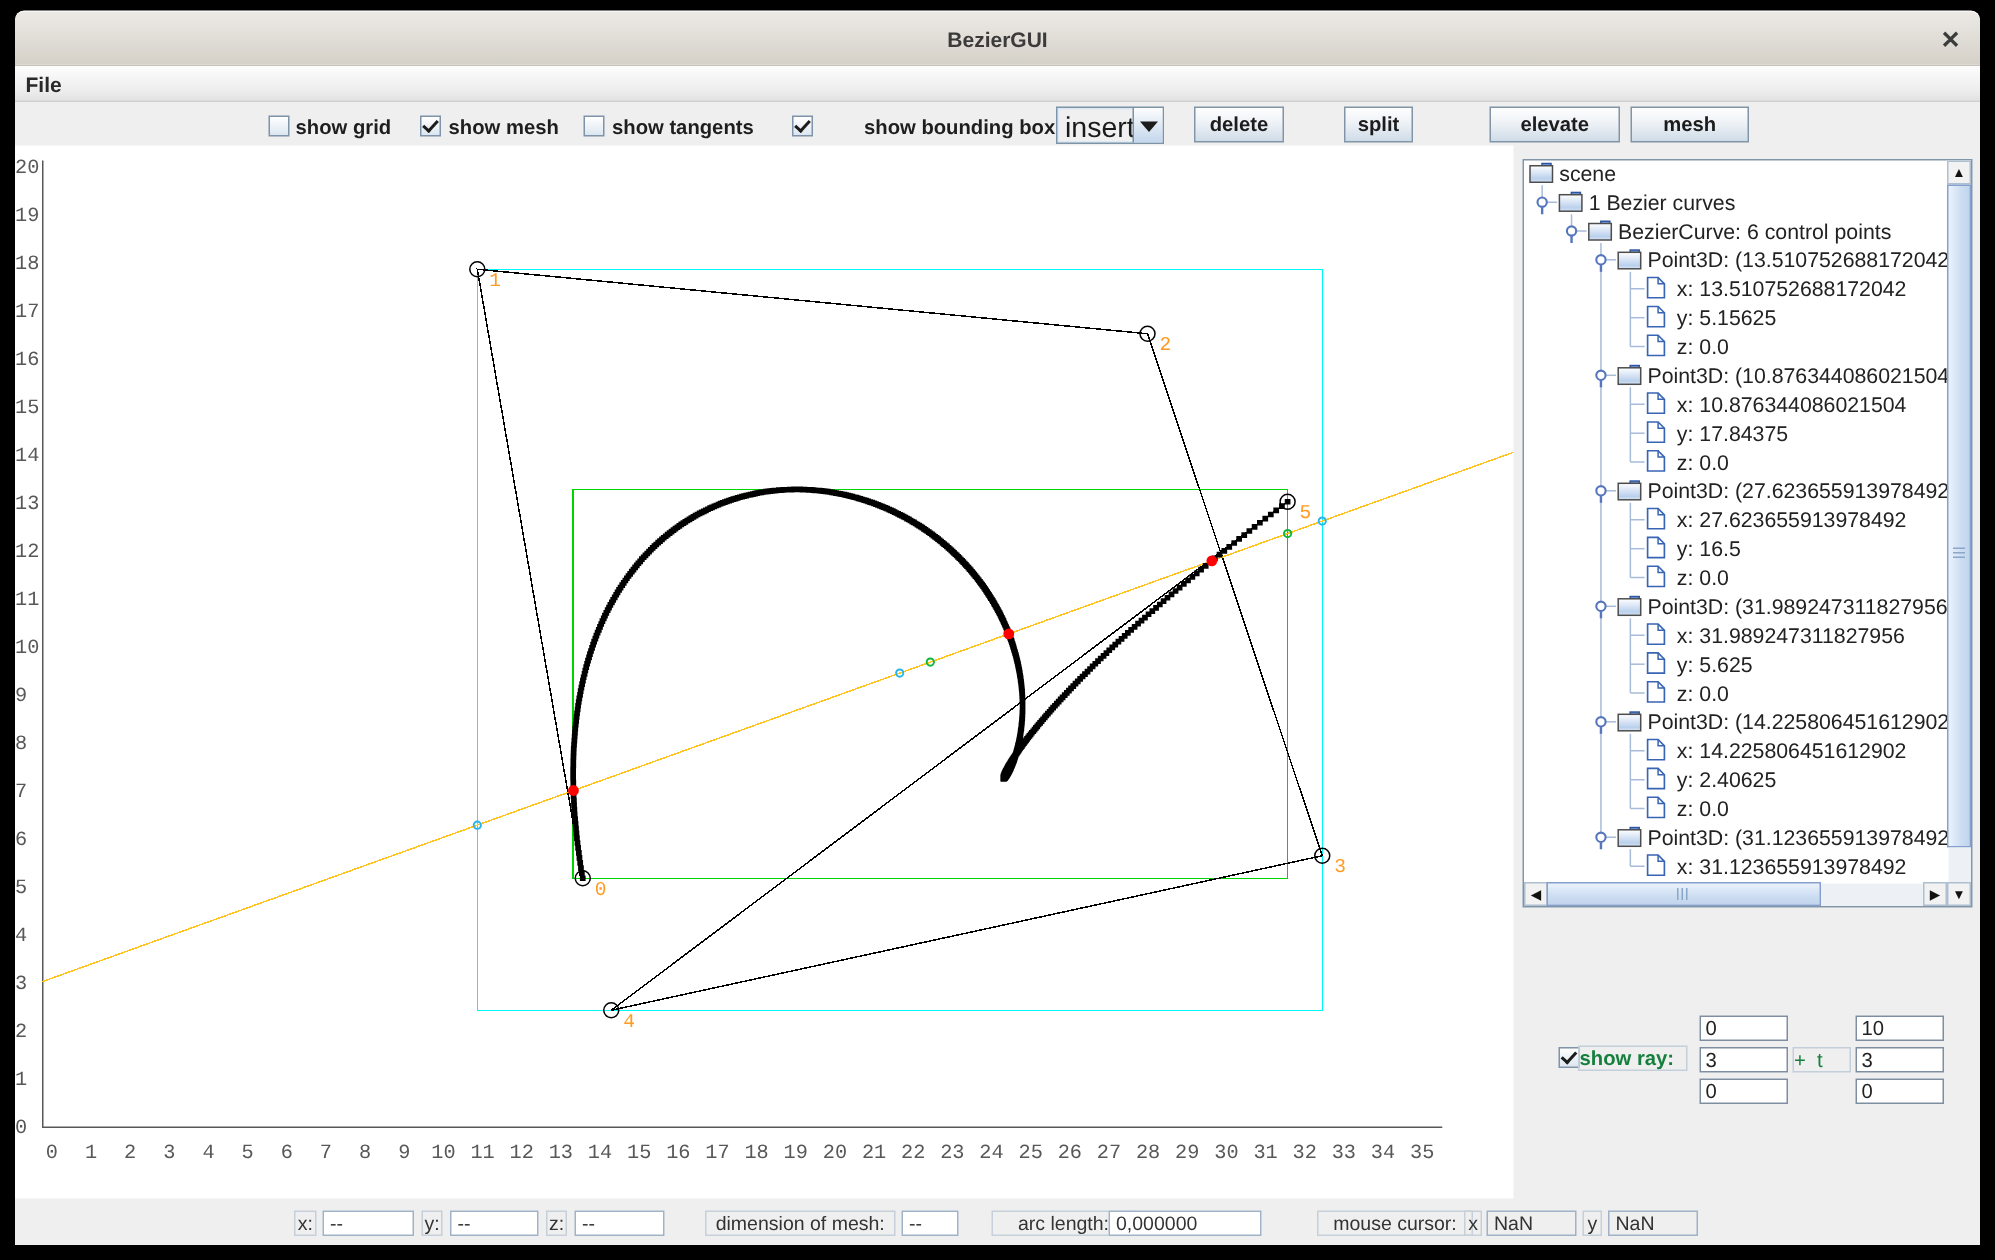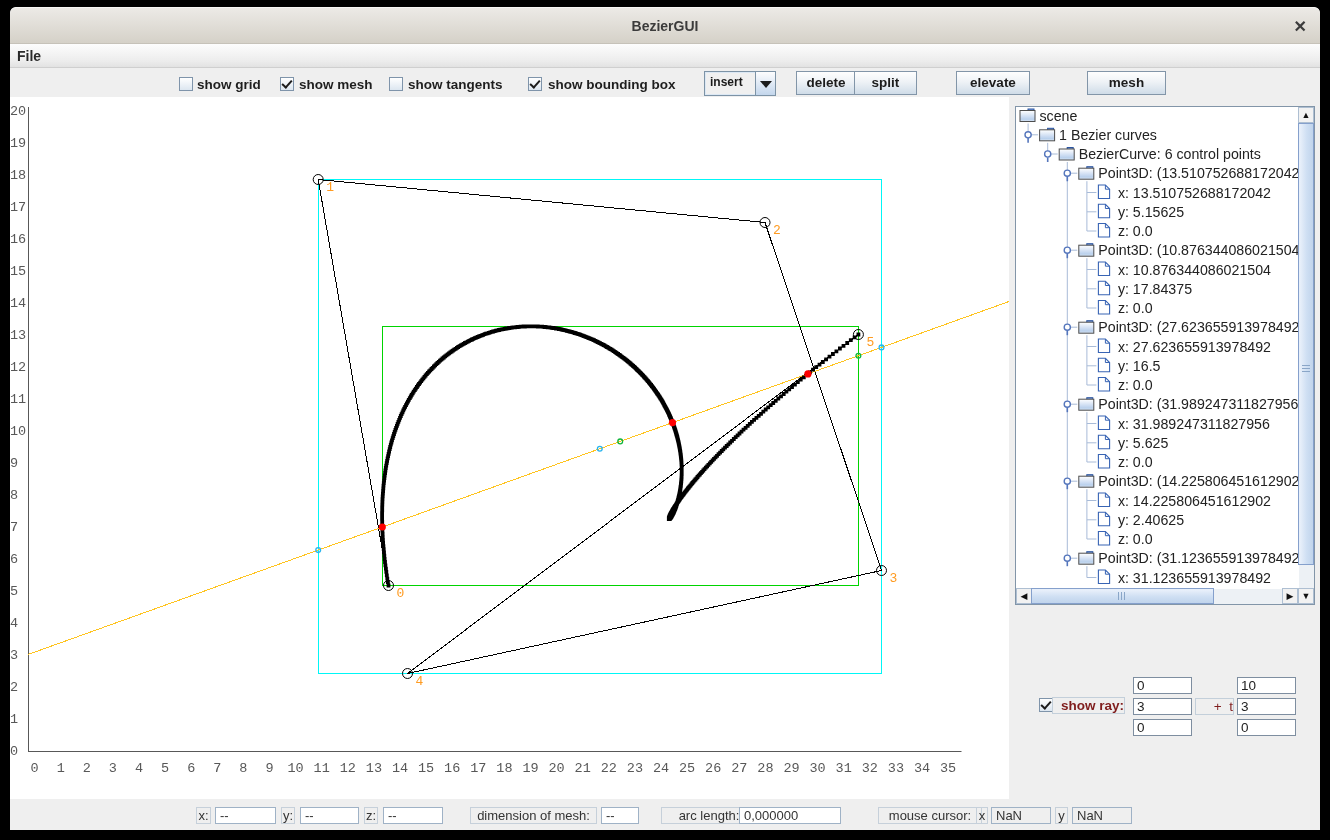--- a/index.html
+++ b/index.html
@@ -6,57 +6,57 @@
 #tb{position:absolute;left:0;top:0;width:100%;height:37px;background:linear-gradient(#eceae6,#d5d1c8);border-radius:6px 6px 0 0;border-top:1px solid #f7f6f4;border-bottom:1px solid #c6c2b9}
 #tb .t{position:absolute;left:0;right:0;top:10px;text-align:center;font-weight:bold;font-size:14px;color:#3b3b3b}
 #tb .x{position:absolute;right:13px;top:9px;font-size:16px;font-weight:bold;color:#3c3c3c}
 #mb{position:absolute;left:0;top:37px;width:100%;height:24px;background:linear-gradient(#fdfdfd,#ececec 75%,#e2e2e2);border-bottom:1px solid #cfcfcf}
 #mb .f{position:absolute;left:7px;top:4px;font-weight:bold;font-size:14px;color:#2a2a2a}
 .cb{position:absolute;width:14px;height:14px;top:70px;border:1px solid #7f94aa;background:linear-gradient(#fff,#dce6f0)}
 .cb.c::after{content:"";position:absolute;left:3px;top:0px;width:4px;height:8px;border:solid #1c1c1c;border-width:0 2.5px 2.5px 0;transform:rotate(42deg)}
 .tl{position:absolute;top:70px;font-weight:bold;font-size:13.5px;color:#1e1e1e}
 .btn{position:absolute;top:64px;height:24px;border:1px solid #8295a8;background:linear-gradient(#fefefe,#eef2f6 45%,#cfdce8);font-weight:bold;font-size:13.5px;color:#1c1c1c;text-align:center;line-height:22px}
 #combo{position:absolute;left:694px;top:64px;width:72px;height:25px;border:1px solid #7d93a6;background:#f0f0f0;box-shadow:inset 1px 1px 0 #dce8f4,inset -1px -1px 0 #dce8f4}
-#combo .tx{position:absolute;left:5px;top:3px;font-weight:bold;font-size:12px;color:#1a1a1a}
+#combo .tx{position:absolute;left:5px;top:3px;font-weight:normal;font-size:19px;color:#1a1a1a}
 #combo .ar{position:absolute;right:0;top:0;width:20px;height:23px;border-left:1px solid #7d93a6;background:linear-gradient(#fdfdfe,#c3d6ec)}
 #combo .ar::after{content:"";position:absolute;left:4px;top:9px;border:6px solid transparent;border-top:7px solid #1c1c1c}
 #canvas{position:absolute;left:0;top:90px;background:#fff}
 #tree{position:absolute;left:1005px;top:99px;width:300px;height:499px;border:1px solid #8295a8;background:#fff}
 .sbv{position:absolute;background:linear-gradient(90deg,#e7effa 10%,#cfdff3 55%,#c0d4ec);border:1px solid #85a0cc}
 .sbh{position:absolute;background:linear-gradient(#e7effa 10%,#cfdff3 55%,#c0d4ec);border:1px solid #85a0cc}
 .sbb{position:absolute;width:16px;height:16px;border:1px solid #aebfd2;background:#f2f2f2;font-size:9px;color:#111;text-align:center;line-height:15px}
 .sl{position:absolute;top:800px;height:17px;border:1px solid #c6d0da;font-size:13px;color:#333;text-align:center;line-height:16px}
 .sf{position:absolute;top:800px;height:17px;border:1px solid #9fb2c6;background:#fff;font-size:13px;color:#333;padding-left:4px;line-height:16px}
 .rf{position:absolute;width:59px;height:17px;border:1px solid #7e8ea0;background:#fff;font-size:13.5px;color:#222;padding-left:3px;line-height:15px}
 .sg{background:#efefef !important}
-.rl{position:absolute;border:1px solid #c3cfda;font-size:13.5px;color:#7f1d1d;text-align:right}
+.rl{position:absolute;border:1px solid #c3cfda;font-size:13.5px;color:#15803d;text-align:left}
 </style></head><body>
 <div id="win">
  <div id="mb">
       <div class="f">File</div>
     </div>
  <div id="tb">
       <div class="t">BezierGUI</div>
       <div class="x">✕</div>
     </div>
  <div class="cb" style="left:169px"></div>
     <div class="tl" style="left:187px">show grid</div>
  <div class="cb c" style="left:270px"></div>
     <div class="tl" style="left:289px">show mesh</div>
  <div class="cb" style="left:379px"></div>
     <div class="tl" style="left:398px">show tangents</div>
  <div class="cb c" style="left:518px"></div>
-    <div class="tl" style="left:538px">show bounding box</div>
+    <div class="tl" style="left:566px">show bounding box</div>
  <div id="combo">
       <span class="tx">insert</span>
       <span class="ar"></span>
     </div>
  <div class="btn" style="left:786px;width:60px">delete</div>
- <div class="btn" style="left:844px;width:63px">split</div>
- <div class="btn" style="left:946px;width:74px">elevate</div>
+ <div class="btn" style="left:886px;width:46px">split</div>
+ <div class="btn" style="left:983px;width:87px">elevate</div>
  <div class="btn" style="left:1077px;width:79px">mesh</div>
  <svg id="canvas" width="999" height="702" viewBox="0 0 999 702">
 <line x1="18.5" y1="10" x2="18.5" y2="654.5" stroke="#585858"></line>
 <line x1="18" y1="654.5" x2="951.5" y2="654.5" stroke="#585858"></line>
 <g font-family="Liberation Mono, monospace" font-size="13.5" fill="#585858">
         <text x="0" y="658">0</text>
         <text x="0" y="626">1</text>
         <text x="0" y="594">2</text>
         <text x="0" y="562">3</text>
         <text x="0" y="530">4</text>

